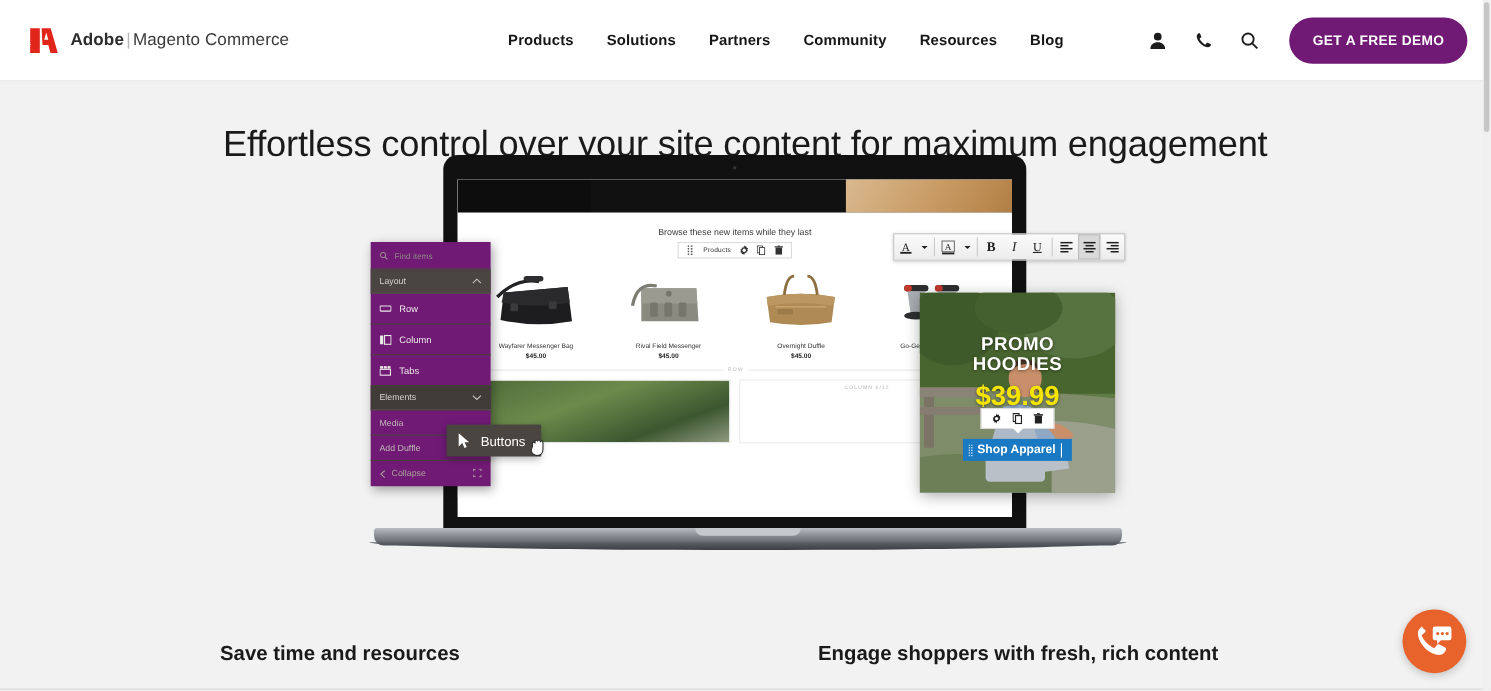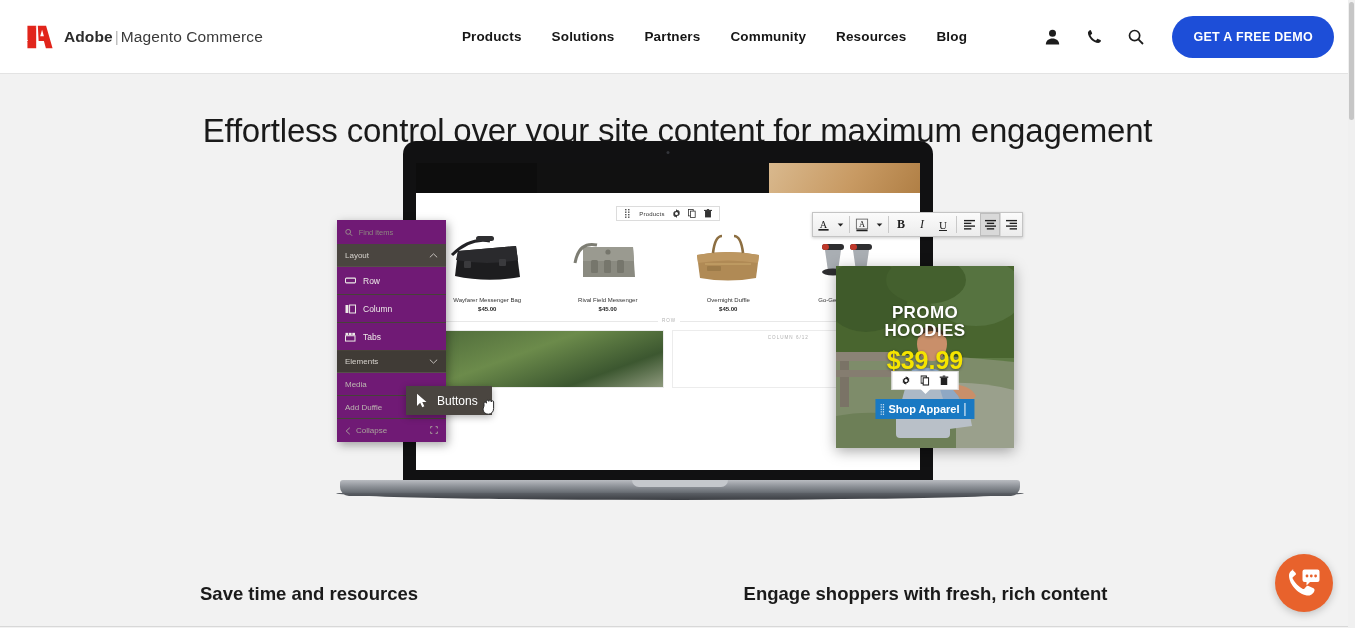--- a/index.html
+++ b/index.html
@@ -25,21 +25,21 @@
 
   .main-nav { display: flex; align-items: center; gap: 30px; margin-left: 199px; }
   .nav-link {
     font-size: 13.5px; font-weight: 700; color: #161616;
     text-decoration: none; cursor: pointer; white-space: nowrap; letter-spacing: .15px;
   }
 
   .header-right { margin-left: auto; margin-right: 21px; display: flex; align-items: center; gap: 22px; }
   .hdr-icon { width: 20px; height: 20px; display: flex; align-items: center; justify-content: center; cursor: pointer; color: #1c1c1c; }
   .demo-btn {
-    background: #1d4ed8; color: #fff; border: none; border-radius: 22px;
+    background: #701a75; color: #fff; border: none; border-radius: 22px;
     height: 42px; padding: 0 21px; font-size: 12.5px; font-weight: 700;
     letter-spacing: .3px; cursor: pointer; white-space: nowrap;
     font-family: "Liberation Sans", sans-serif; margin-left: 4px;
   }
 
   
   .hero-title {
     position: absolute; top: 72px; left: 0; width: 1355px;
     text-align: center; font-size: 33px; font-weight: 400;
     color: #1a1a1a; letter-spacing: -.2px; margin-top: 40px;
@@ -271,20 +271,21 @@
 
 
       <div class="pb-stage">
         <div class="hero-strip">
           <div class="hs-a"></div>
             <div class="hs-b"></div>
             <div class="hs-c"></div>
         </div>
 
         <div class="arrivals">
+          <div class="arrivals-sub">Browse these new items while they last</div>
           <div class="blk-toolbar">
             <span class="blk-ico">
               <svg width="5" height="9" viewBox="0 0 5 9">
                   <g fill="#555">
                     <rect x="0" y="0" width="1.5" height="1.4"></rect>
                     <rect x="3" y="0" width="1.5" height="1.4"></rect>
                     <rect x="0" y="2.5" width="1.5" height="1.4"></rect>
                     <rect x="3" y="2.5" width="1.5" height="1.4"></rect>
                     <rect x="0" y="5" width="1.5" height="1.4"></rect>
                     <rect x="3" y="5" width="1.5" height="1.4"></rect>

